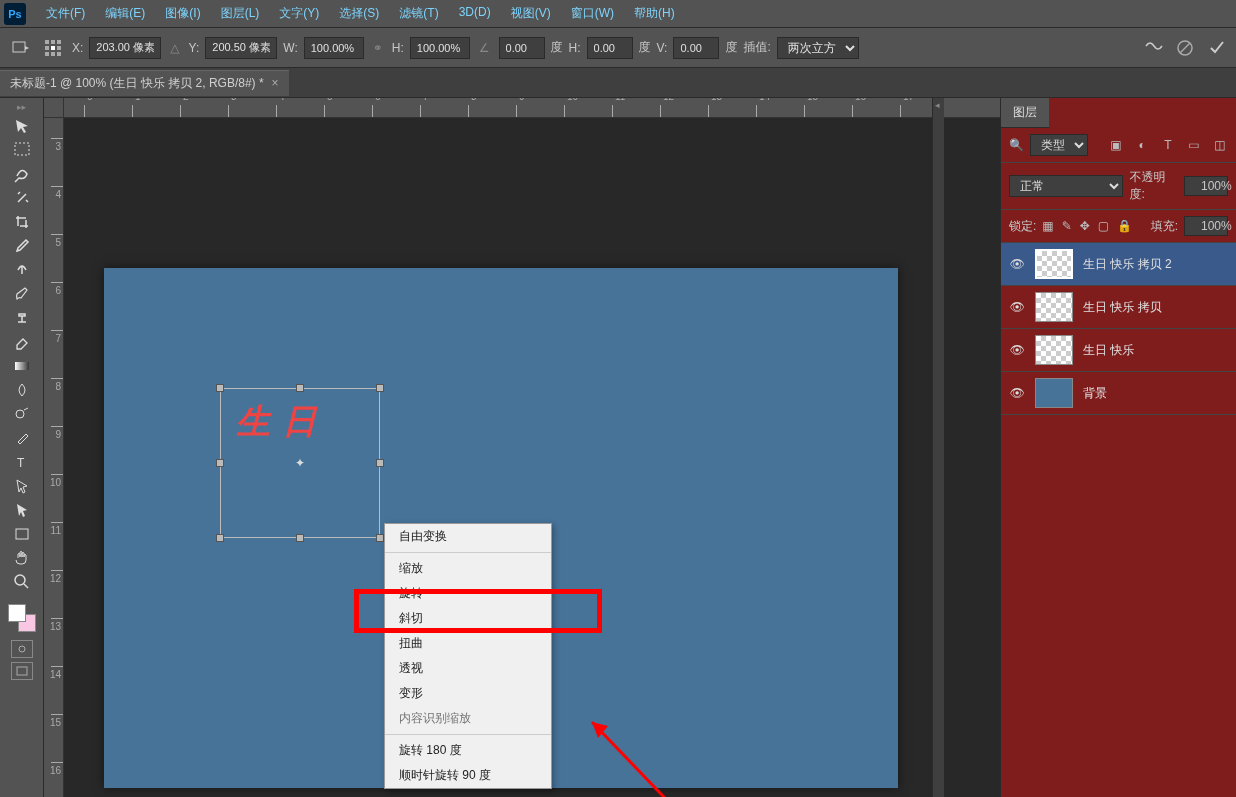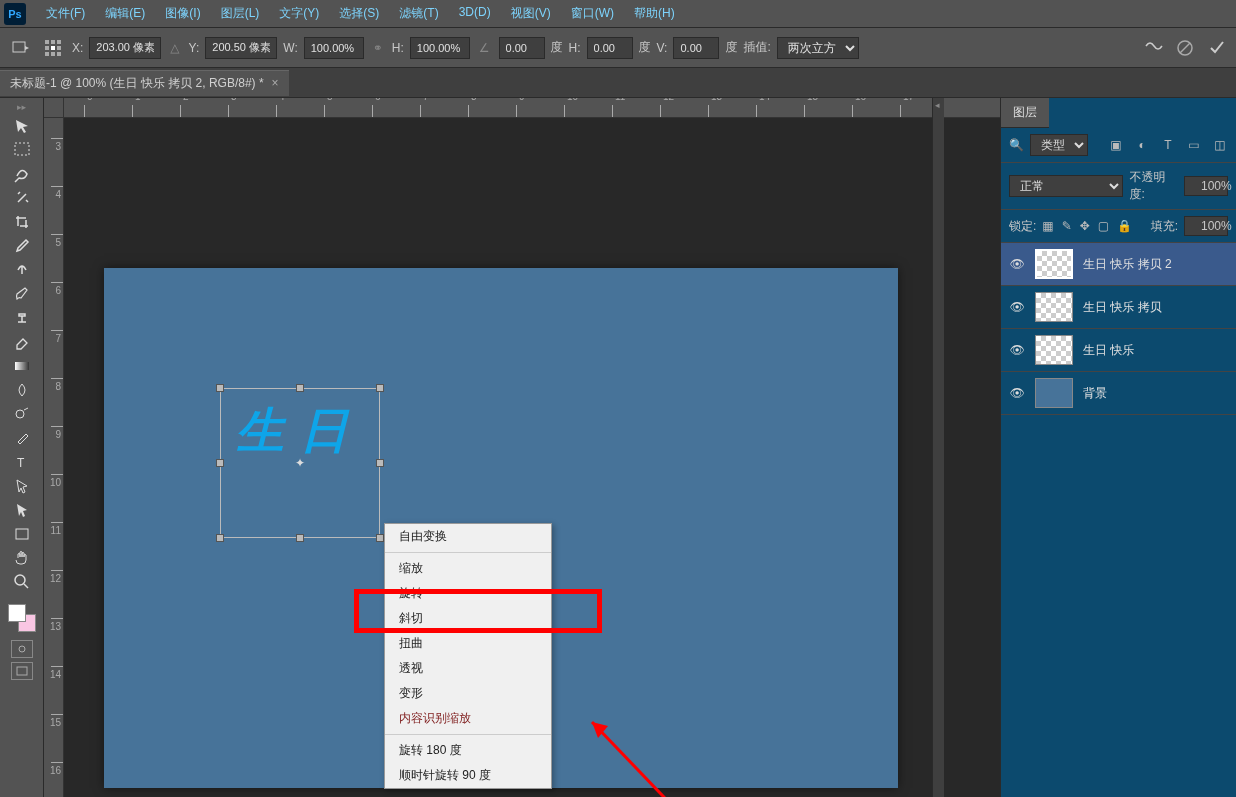--- a/index.html
+++ b/index.html
@@ -57,36 +57,36 @@
 
 
 .transform-box { position:absolute; left:176px; top:290px; width:160px; height:150px; }
 .tb-border { position:absolute; inset:0; border:1px solid #bbb;}
 .tb-handle { position:absolute; width:8px; height:8px; background:#bbb; border:1px solid #555;}
 .tb-handle.tl{left:-4px;top:-4px;} .tb-handle.tr{right:-4px;top:-4px;}
 .tb-handle.bl{left:-4px;bottom:-4px;} .tb-handle.br{right:-4px;bottom:-4px;}
 .tb-handle.tm{left:50%;margin-left:-4px;top:-4px;} .tb-handle.bm{left:50%;margin-left:-4px;bottom:-4px;}
 .tb-handle.ml{top:50%;margin-top:-4px;left:-4px;} .tb-handle.mr{top:50%;margin-top:-4px;right:-4px;}
 .tb-center { position:absolute; left:50%; top:50%; width:12px; height:12px; margin:-6px 0 0 -6px; color:#ddd; display:flex; align-items:center; justify-content:center;}
-.canvas-text { color:#0ea5e9; font-family: "STXingkai", "KaiTi", serif; font-size:48px; font-weight:bold; position:absolute; line-height:1.2; font-style:italic; letter-spacing:2px;}
+.canvas-text { color:#ef4444; font-family: "STXingkai", "KaiTi", serif; font-size:34px; font-weight:bold; position:absolute; line-height:1.2; font-style:italic; letter-spacing:2px;}
 
 
 .context-menu { position:absolute; left:340px; top:425px; width:168px; background:#f0f0f0; border:1px solid #999; box-shadow:2px 2px 6px rgba(0,0,0,0.3);}
 .cm-item { padding:4px 14px; color:#222;}
-.cm-item.disabled { color:#7f1d1d;}
+.cm-item.disabled { color:#737373;}
 .cm-sep { height:1px; background:#ccc; margin:3px 0;}
 
 
 .red-highlight { position:absolute; left:310px; top:491px; width:248px; height:44px; border:5px solid #ff0000; pointer-events:none;}
 
 
 .red-arrow { position:absolute; left:530px; top:610px; width:120px; height:120px; pointer-events:none;}
 
 
-.right-panels { width:236px; background:#0c4a6e; border-left:1px solid #2a2a2a; display:flex; flex-direction:column;}
+.right-panels { width:236px; background:#7f1d1d; border-left:1px solid #2a2a2a; display:flex; flex-direction:column;}
 .panel-tab { background:#3a3a3a; padding:6px 12px; color:#ddd; border-bottom:1px solid #2a2a2a;}
 .panel-tab.active { background:#535353;}
 .filter-row { padding:6px 8px; display:flex; align-items:center; gap:6px; border-bottom:1px solid #444;}
 .filter-select { background:#3f3f3f; border:1px solid #2a2a2a; color:#ddd; padding:2px 6px; flex:0 0 auto;}
 .filter-icons { display:flex; gap:10px; margin-left:auto; color:#bbb;}
 .filter-icons span { width:16px; text-align:center;}
 .blend-row { padding:6px 8px; display:flex; align-items:center; gap:6px; border-bottom:1px solid #444;}
 .blend-select { background:#3f3f3f; border:1px solid #2a2a2a; color:#ddd; padding:2px 6px; width:120px;}
 .opacity-lbl { margin-left:auto;}
 .opacity-val { background:#3f3f3f; border:1px solid #2a2a2a; padding:2px 16px; width:44px; text-align:right;}

